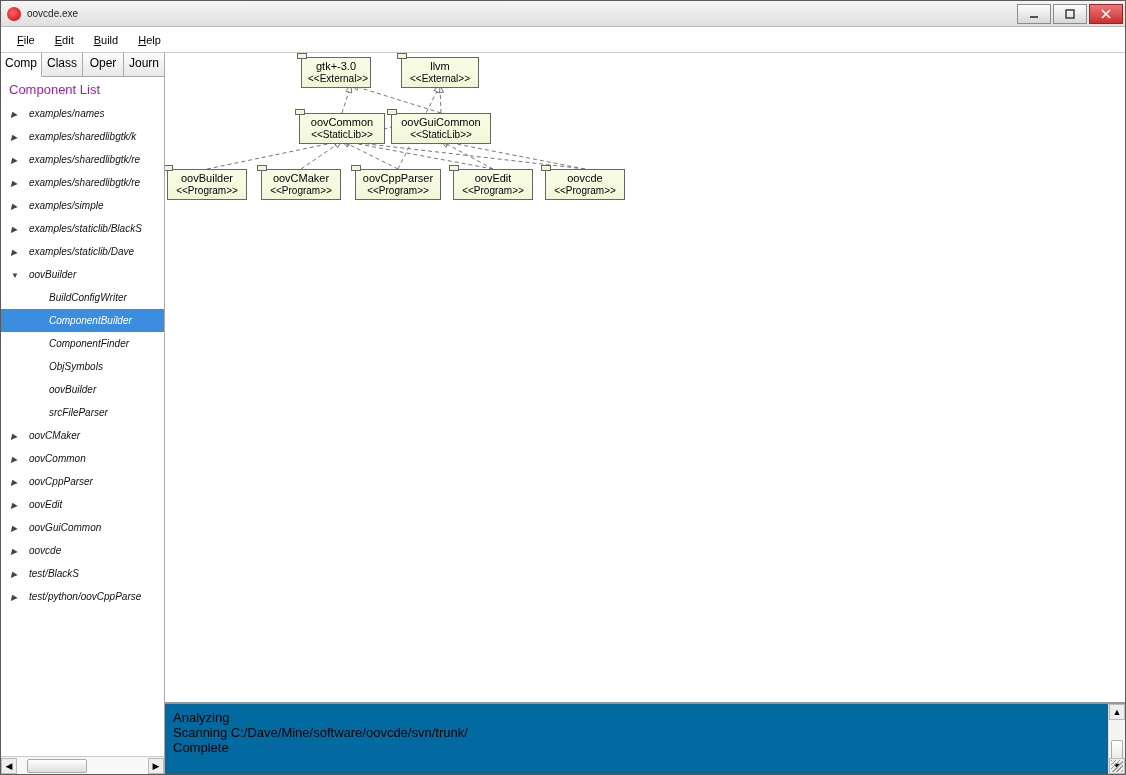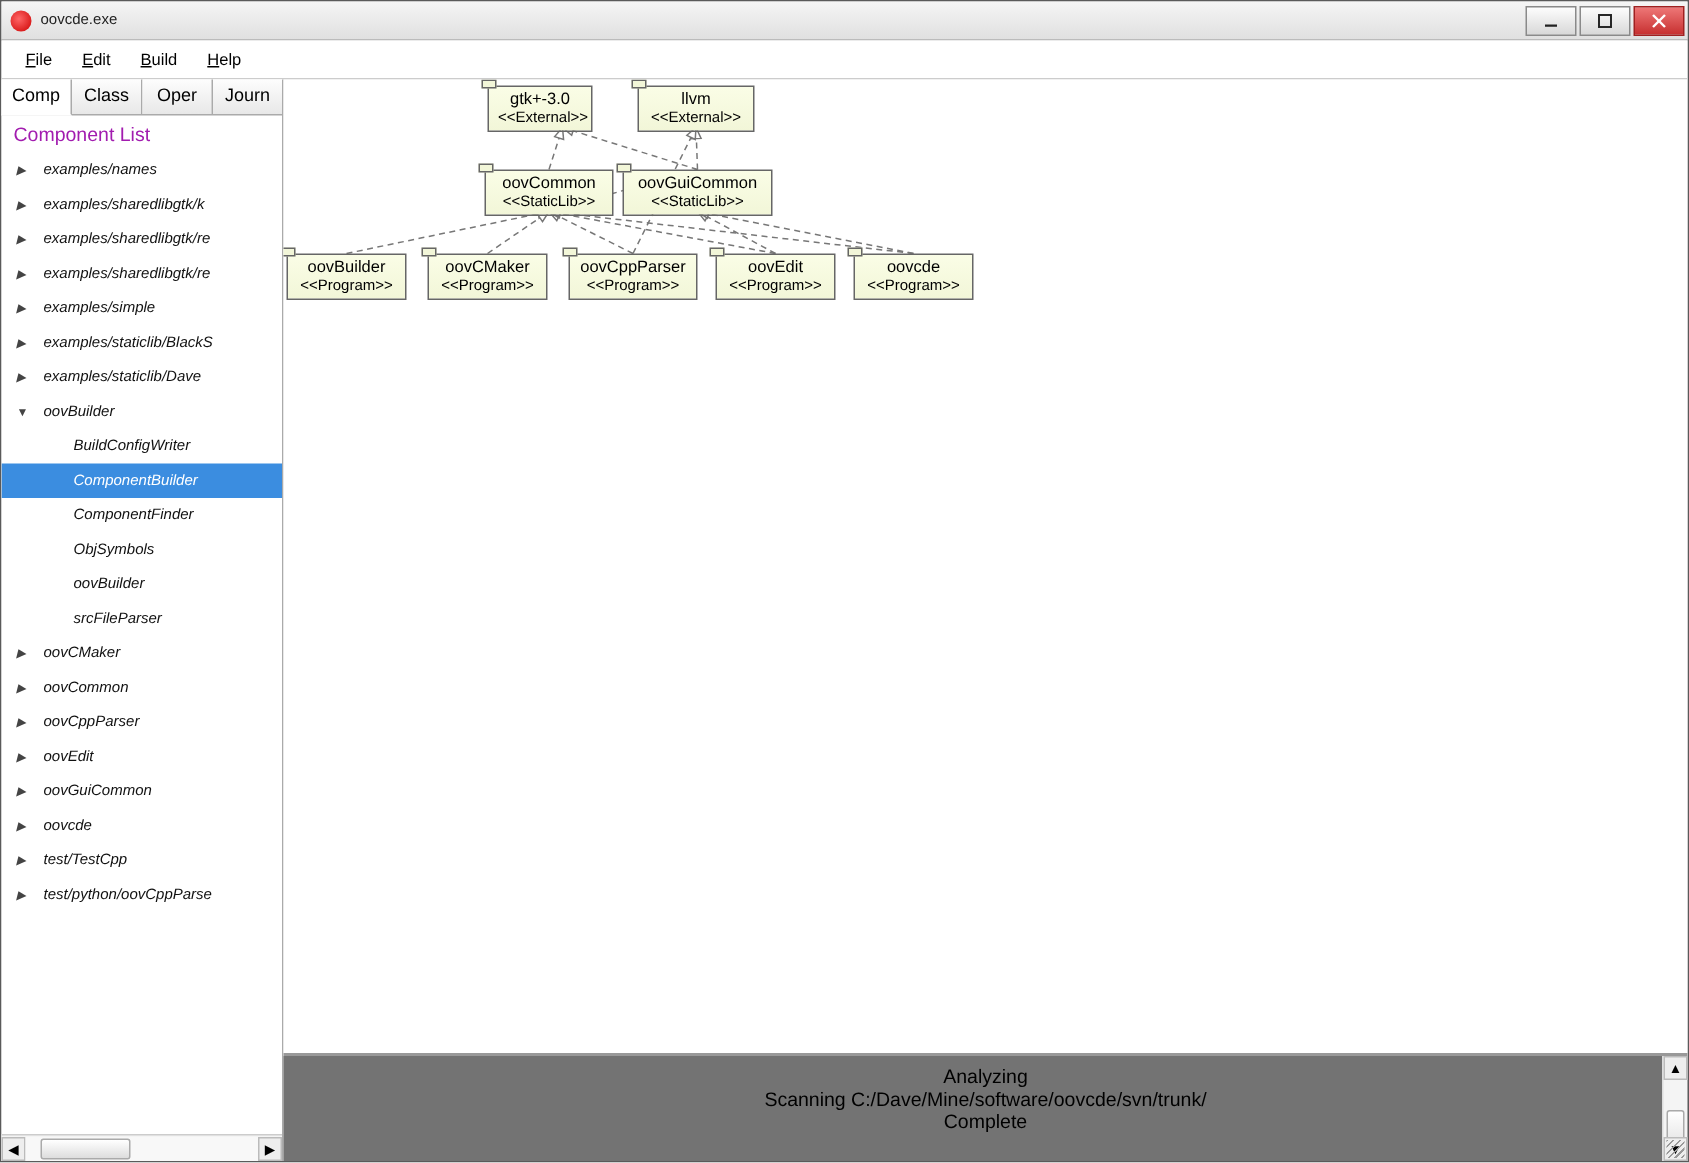--- a/index.html
+++ b/index.html
@@ -14,21 +14,21 @@
 .win-btn { width: 34px; height: 20px; margin-left: 2px; border: 1px solid #8a8a8a; background: linear-gradient(#fdfdfd,#d8d8d8); display:flex; align-items:center; justify-content:center; font-size:11px; cursor:pointer; }
 .win-btn.close { background: linear-gradient(#e77,#c73030); color:#fff; border-color:#a02020; font-weight:bold; }
 .win-btn svg { width:10px; height:10px; }
 
 .menubar { height: 26px; background:#fff; display:flex; align-items:center; padding:0 6px; border-bottom:1px solid #ccc; }
 .menu-item { padding:3px 10px; font-size:11px; cursor:pointer; }
 .menu-item span.ul { text-decoration: underline; }
 
 .body-area { flex:1; display:flex; min-height:0; }
 
-.sidebar { width:188px; background:#fff; border-right:1px solid #aaa; display:flex; flex-direction:column; min-height:0; }
+.sidebar { width:164px; background:#fff; border-right:1px solid #aaa; display:flex; flex-direction:column; min-height:0; }
 .tabs { display:flex; border-bottom:1px solid #aaa; height:24px; }
 .tab { flex:1; font-size:12px; text-align:center; padding:3px 0; border-right:1px solid #aaa; background:linear-gradient(#fdfdfd,#e8e8e8); cursor:pointer; white-space:nowrap; overflow:hidden; }
 .tab:last-child { border-right:none; }
 .tab.active { background:#fff; border-bottom:1px solid #fff; margin-bottom:-1px; }
 
 .panel-title { font-size:13px; padding:5px 8px; color:#a21caf; }
 
 .tree { flex:1; overflow:hidden; font-size:10px; color:#111;font-style:italic; }
 .tree-row { display:flex; align-items:center; height:23px; padding-left:10px; cursor:pointer; white-space:nowrap; overflow:hidden; }
 .tree-row.child { padding-left:48px; }
@@ -46,21 +46,21 @@
 .canvas { flex:1; background:#fff; position:relative; overflow:hidden; border-bottom:2px solid #999; }
 
 .node { position:absolute; border:1px solid #666; background:linear-gradient(#fafde6,#f2f6d8); font-size:11px; text-align:center; padding:2px 6px; line-height:1.2; }
 .node .tab-icon { position:absolute; top:-5px; left:-5px; width:10px; height:6px; border:1px solid #666; background:#f2f6d8; }
 .node .stereo { font-size:10px; }
 
 svg.edges { position:absolute; top:0; left:0; pointer-events:none; }
 svg.edges line { stroke:#777; stroke-dasharray:4 3; stroke-width:1; }
 svg.edges polygon { fill:#fff; stroke:#777; stroke-width:1; }
 
-.output { height:70px; background:#737373; font-size:13px; padding:6px 8px; position:relative; overflow:hidden;text-align:center; }
+.output { height:70px; background:#0369a1; font-size:13px; padding:6px 8px; position:relative; overflow:hidden; }
 .output .vscroll { position:absolute; right:0; top:0; bottom:0; width:17px; background:#f4f4f4; border-left:1px solid #ddd; }
 .output .vscroll .arrow { height:16px; border:1px solid #bbb; background:#eee; display:flex; align-items:center; justify-content:center; font-size:9px; }
 .output .vscroll .thumb { margin:20px 2px; height:30px; background:linear-gradient(#fff,#ddd); border:1px solid #aaa; border-radius:2px; }
 
 .resize-grip { position:absolute; right:2px; bottom:2px; width:12px; height:12px; background:repeating-linear-gradient(135deg,#999 0 1px,transparent 1px 3px); }
 </style>
 </head>
 <body>
 
 <div class="window">
@@ -175,21 +175,21 @@
           <div class="tree-row">
             <span class="exp right"></span>
             <span>oovGuiCommon</span>
           </div>
           <div class="tree-row">
             <span class="exp right"></span>
             <span>oovcde</span>
           </div>
           <div class="tree-row">
             <span class="exp right"></span>
-            <span>test/TestCpp</span>
+            <span>test/BlackS</span>
           </div>
           <div class="tree-row">
             <span class="exp right"></span>
             <span>test/python/oovCppParse</span>
           </div>
         </div>
       <div class="hscroll">
         <div class="arrow">◀</div>
         <div class="track">
             <div class="thumb"></div>

